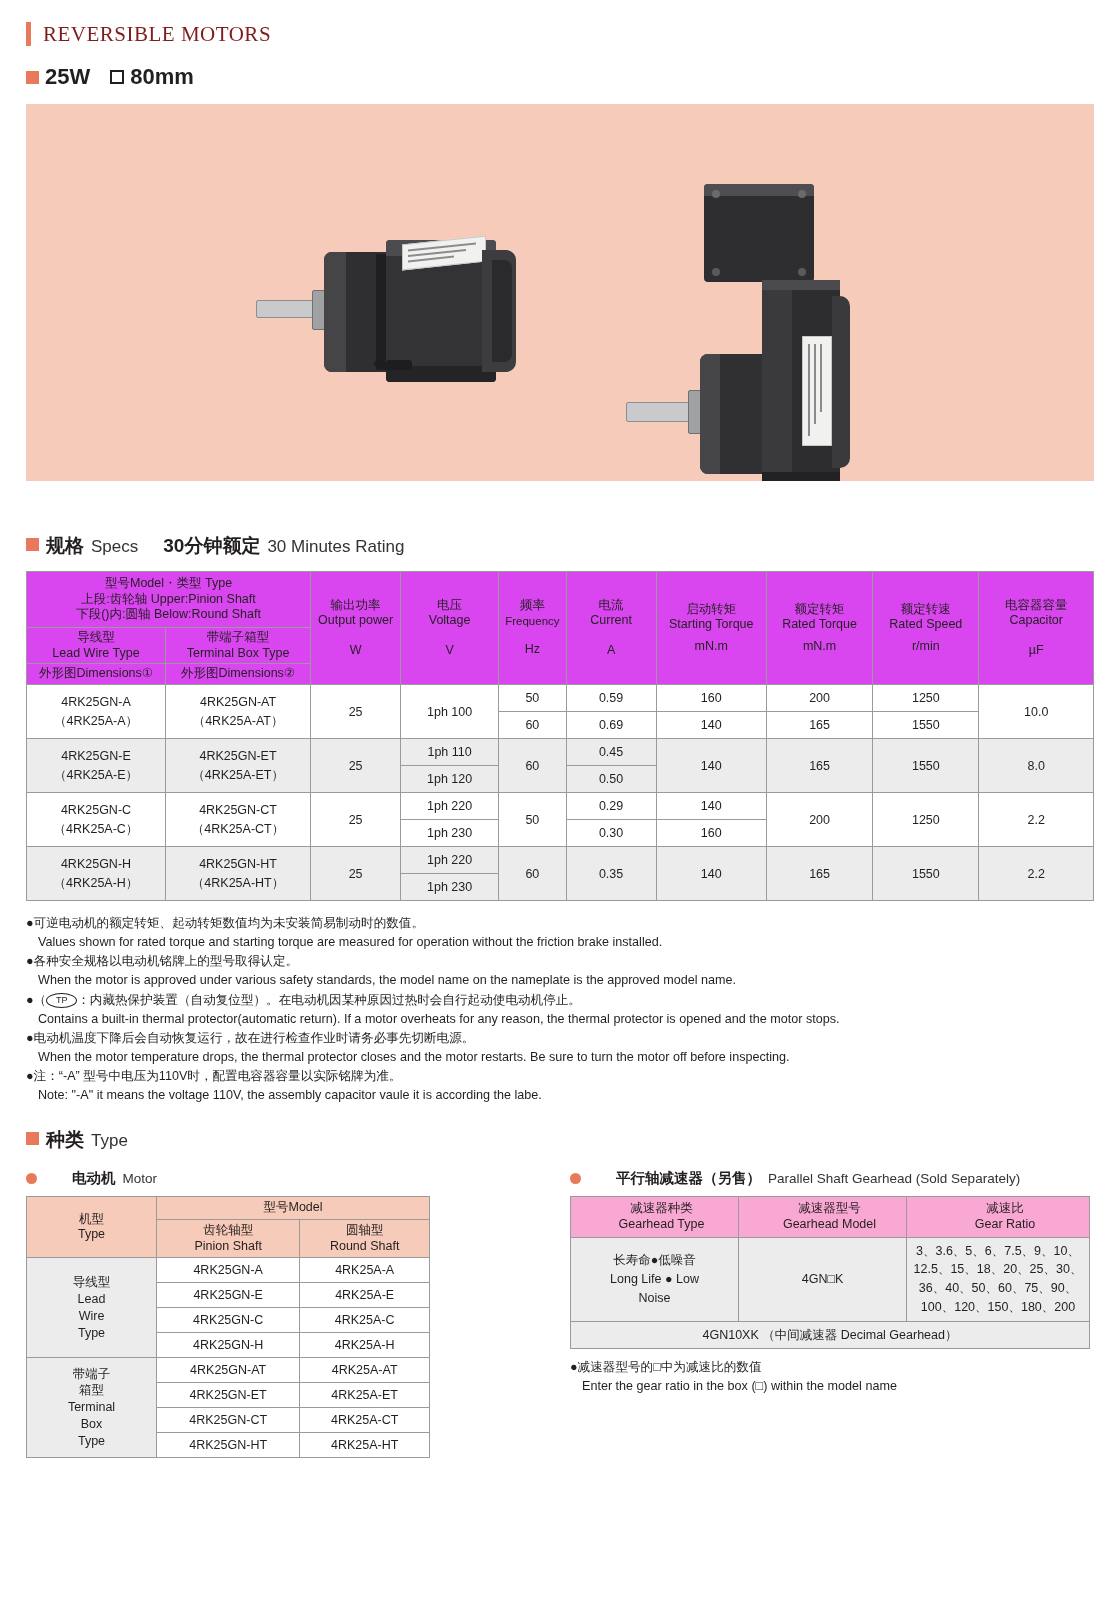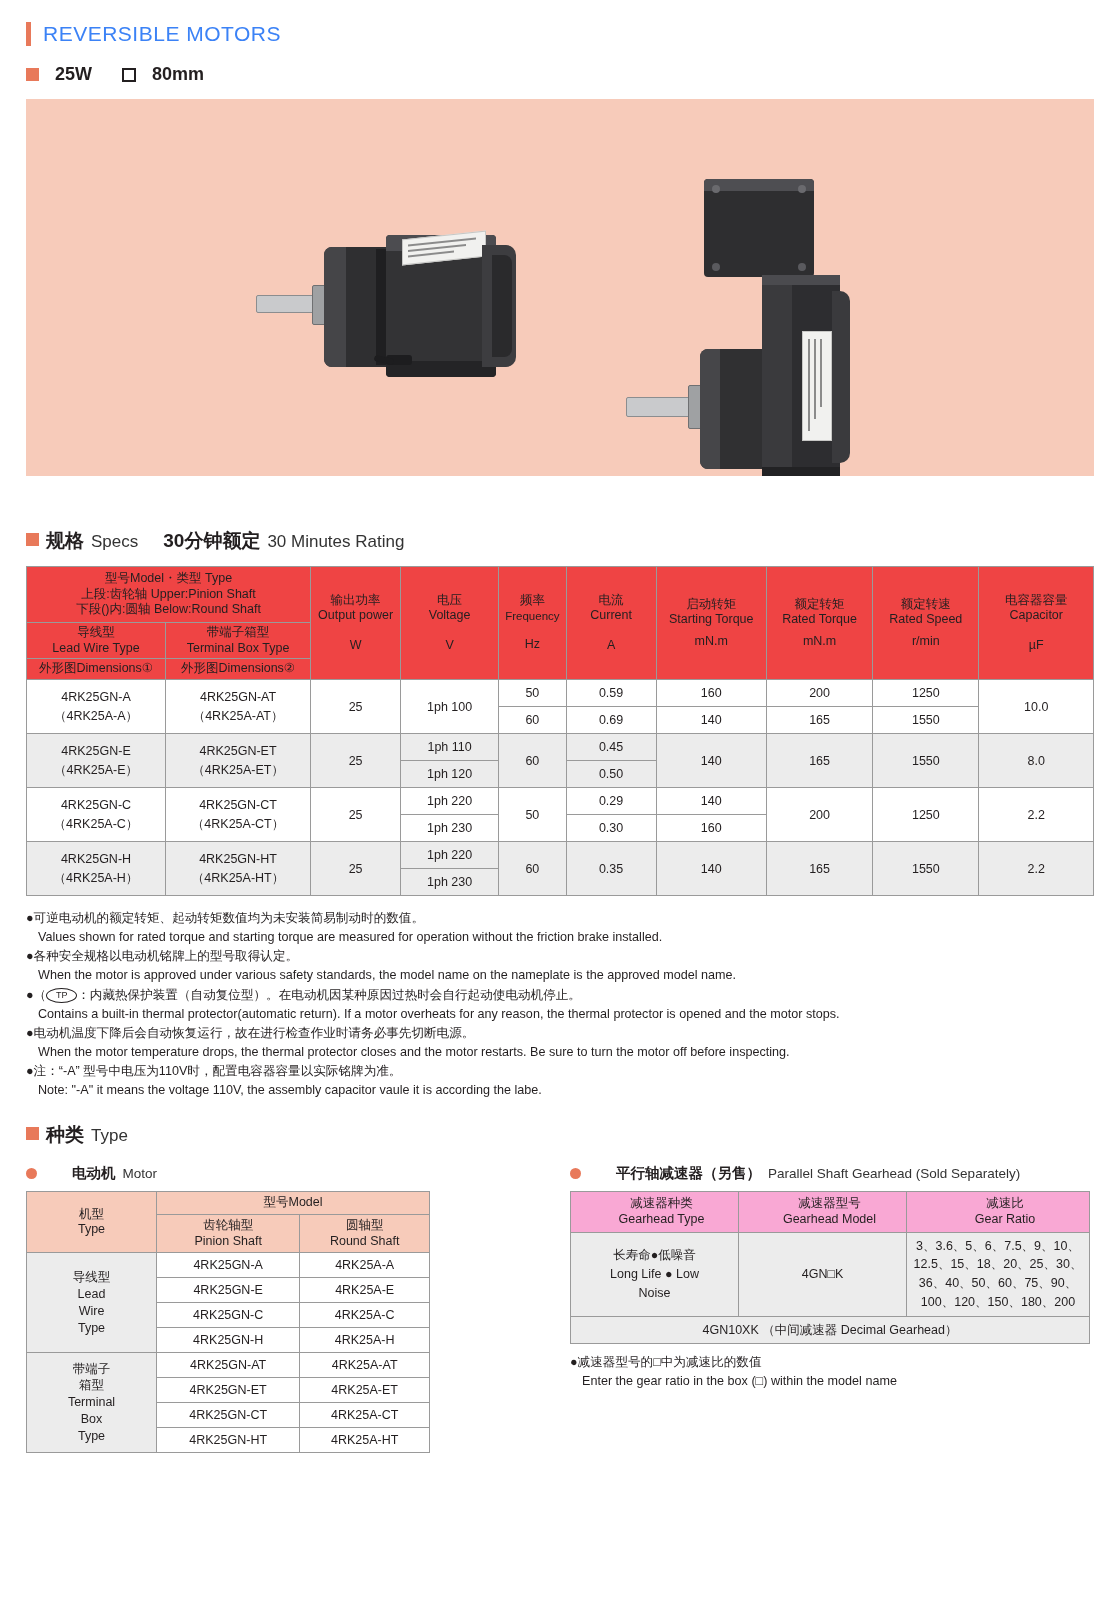--- a/index.html
+++ b/index.html
@@ -23,33 +23,34 @@
   }
   .header .cn {
     font-size: 25px;
     font-weight: bold;
     color: #231f20;
     letter-spacing: 1px;
     line-height: 1.15;
   }
   .header .en {
     font-size: 21px;
-    color: #3b82f6;
+    color: #7f1d1d;
     letter-spacing: 0.5px;
     line-height: 1.15;
     font-weight: normal;
+    font-family: Liberation Serif, serif;
   }
 
   
   .sizeline {
     margin: 18px 0 8px 26px;
     display: flex;
     align-items: center;
-    gap: 16px;
-    font-size: 18px;
+    gap: 6px;
+    font-size: 22px;
     font-weight: bold;
   }
   .sq-orange {
     width: 13px; height: 13px; background: #e8795a; display: inline-block;
   }
   .sq-hollow {
     width: 14px; height: 14px; border: 2px solid #231f20; display: inline-block;
     margin-left: 14px;
   }
 
@@ -93,21 +94,21 @@
     margin: 12px 0 0 26px;
     width: 1068px;
     font-size: 12.5px;
   }
   .specs th, .specs td {
     border: 1px solid #9a9a9a;
     text-align: center;
     vertical-align: middle;
     padding: 2px 3px;
   }
-  .specs thead th { background: #ef4444; font-weight: normal; line-height: 1.25; }
+  .specs thead th { background: #d946ef; font-weight: normal; line-height: 1.25; }
   .specs tbody td { height: 27px; }
   .row-shade td { background: #ececec; }
   .specs .model-cell { line-height: 1.45; }
 
   
   .notes {
     margin: 13px 0 0 26px;
     width: 1068px;
     font-size: 12.6px;
     line-height: 1.52;

